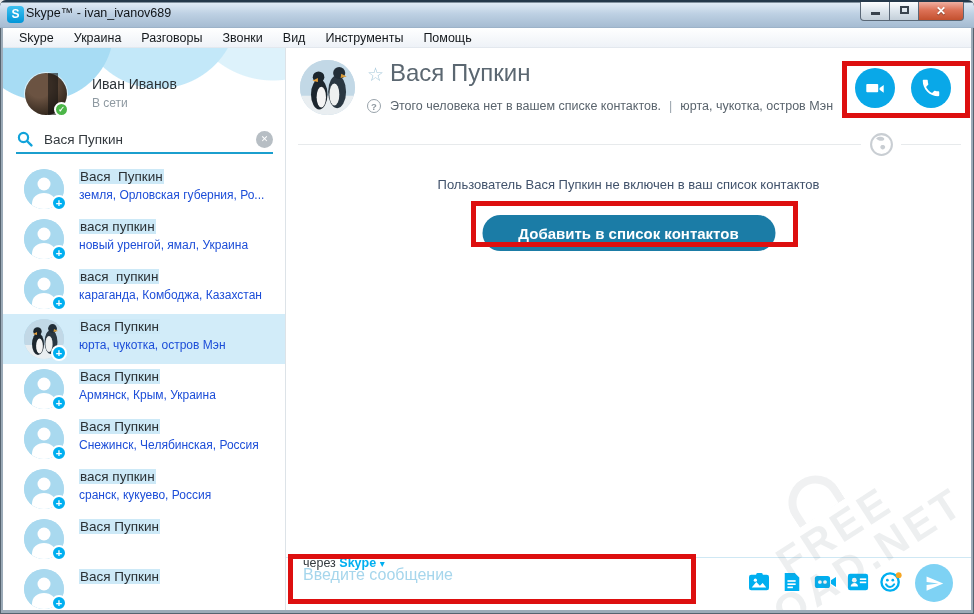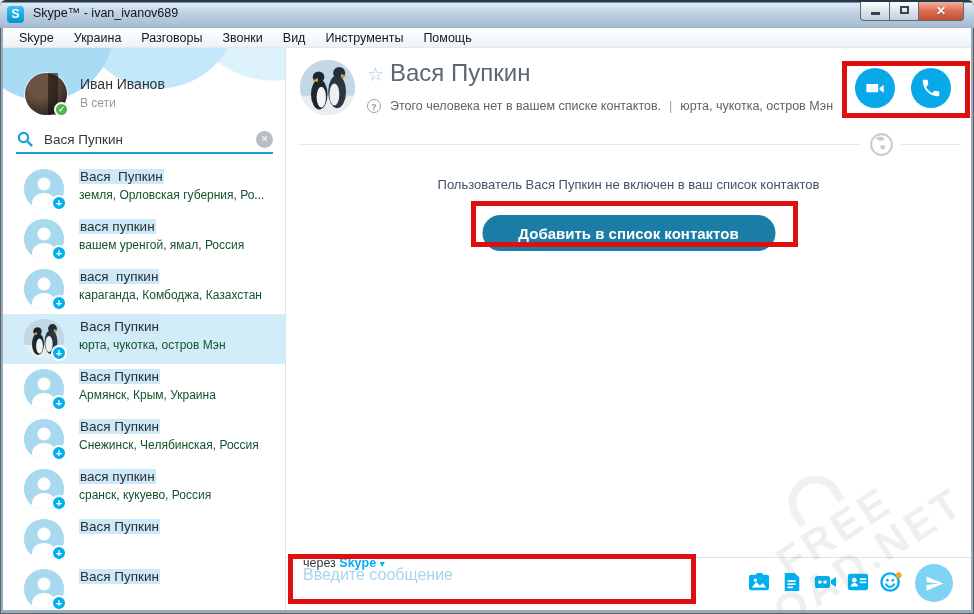--- a/index.html
+++ b/index.html
@@ -8,21 +8,21 @@
             border-radius:6px 6px 0 0; overflow:hidden;
             box-shadow:0 0 0 1px #55636f inset; }
 
   
   .titlebar { position:absolute; top:0; left:0; right:0; height:28px;
     background:linear-gradient(180deg,#24384a 0,#24384a 2px,#dfeaf5 3px,#bdd0e3 14px,#a6bcd2 27px,#93a9bf 28px);
     border-radius:6px 6px 0 0; }
   .app-icon { position:absolute; left:7px; top:6px; width:17px; height:17px; border-radius:4px;
     background:linear-gradient(180deg,#3fc1f0,#0095d8); color:#fff; font-size:12px; font-weight:bold;
     text-align:center; line-height:17px; }
-  .win-title { position:absolute; left:33px; top:6px; font-size:12.5px; color:#101418; }
+  .win-title { position:absolute; left:26px; top:6px; font-size:12.5px; color:#101418; }
   .win-controls { position:absolute; right:10px; top:2px; display:flex; }
   .win-btn { height:19px; border:1px solid #5a6877; border-top:none; margin-left:-1px;
     background:linear-gradient(180deg,#fdfeff,#dfe7ee 45%,#c3cfd9); color:#39434d;
     font-size:10px; text-align:center; line-height:17px; }
   .win-btn.minimize { width:30px; border-radius:0 0 0 4px; }
   .win-btn.minimize i { display:inline-block; width:9px; height:3px; background:#39434d; margin-top:10px; }
   .win-btn.maximize { width:30px; }
   .win-btn.maximize i { display:inline-block; width:9px; height:8px; border:2px solid #39434d; margin-top:4px; }
   .win-btn.close { width:46px; border-radius:0 0 4px 0;
     background:linear-gradient(180deg,#f0b0a2,#dd7257 45%,#c3502f); color:#fff; font-weight:bold;
@@ -46,21 +46,21 @@
       radial-gradient(circle at 185px 18px, #c3e8f9 0 80px, transparent 81px),
       radial-gradient(circle at 300px 0px, #ddf2fb 0 90px, transparent 91px); }
   .profile { position:absolute; left:22px; top:25px; display:flex; }
   .me-avatar { position:relative; width:42px; height:42px; border-radius:50%; flex:none;
     background:radial-gradient(circle at 35% 30%, #6b5342 0 30%, #3a2d22 70%, #201a13 100%);
     box-shadow:0 0 0 1px rgba(255,255,255,.6); }
   .me-avatar .band { position:absolute; left:55%; top:0; width:10px; height:100%; background:#141210; opacity:.6; }
   .status-badge { position:absolute; right:-2px; bottom:-2px; width:15px; height:15px; border-radius:50%;
     background:#4cb648; border:2px solid #fff; color:#fff; font-size:8px; font-weight:bold;
     text-align:center; line-height:11px; }
-  .me-name { margin-left:13px; }
+  .me-name { margin-left:25px; }
   .me-name .nm { font-size:14px; color:#2d3338; margin-top:3px; }
   .me-name .st { font-size:12px; color:#8e99a1; margin-top:4px; }
   .search-row { position:absolute; left:14px; right:12px; top:78px; height:26px; display:flex; align-items:center; }
   .search-input { flex:1; border:none; outline:none; background:transparent; margin-left:11px;
     font-size:13.5px; color:#33393e; font-family:inherit; }
   .clear-btn { width:17px; height:17px; border-radius:50%; background:#b7bec4; color:#fff;
     font-size:9px; text-align:center; line-height:17px; flex:none; }
   .search-underline { position:absolute; left:13px; right:12px; top:104px; height:2px; background:#1b9fce; }
   .contact-list { position:absolute; left:0; right:0; top:108px; bottom:0; overflow:hidden; padding-top:8px; }
   .contact-row { position:relative; height:50px; padding:5px 8px 0 76px; }
@@ -68,21 +68,21 @@
   .c-avatar { position:absolute; left:21px; top:5px; width:40px; height:40px; border-radius:50%;
     overflow:visible; background:#a9d9ef; }
   .c-avatar svg { width:40px; height:40px; border-radius:50%; display:block; }
   .contact-row .pg { display:none; }
   .contact-row.penguin .pg { display:block; }
   .plus-badge { position:absolute; right:-3px; bottom:-2px; width:16px; height:16px; border-radius:50%;
     background:#00aff0; border:2px solid #fff; color:#fff; font-size:11px; font-weight:bold;
     text-align:center; line-height:12px; }
   .c-name { font-size:13.5px; color:#2a3034; }
   .c-name span { background:#cde9f7; white-space:pre; padding:0 1px; }
-  .c-loc { font-size:12px; color:#14532d; margin-top:4px; }
+  .c-loc { font-size:12px; color:#1d4ed8; margin-top:4px; }
 
   
   .main { flex:1; position:relative; background:#fff; overflow:hidden; }
   .big-avatar { position:absolute; left:14px; top:12px; width:55px; height:55px; border-radius:50%;
     overflow:hidden; background:#c2d8e6; }
   .big-avatar svg { width:55px; height:55px; display:block; }
   .star-icon { position:absolute; left:81px; top:15px; font-size:19px; color:#a7c9db; }
   .peer-name { position:absolute; left:104px; top:11px; font-size:24px; color:#5b6771; }
   .peer-info { position:absolute; left:81px; top:51px; display:flex; align-items:center;
     font-size:12.5px; color:#5a646d; }
@@ -200,21 +200,21 @@
     <div class="c-avatar">
       <svg class="ph" viewBox="0 0 40 40">
         <circle cx="20" cy="20" r="20" fill="#a9d9ef"></circle>
         <circle cx="20" cy="15" r="6.5" fill="#fff"></circle>
         <path d="M8 35c0-7 5.2-11 12-11s12 4 12 11v5H8z" fill="#fff"></path>
       </svg>
 
       <span class="plus-badge">+</span>
     </div>
     <div class="c-name"><span>вася пупкин</span></div>
-    <div class="c-loc">вашем уренгой, ямал, Россия</div>
+    <div class="c-loc">новый уренгой, ямал, Украина</div>
   </div>
             <div class="contact-row">
     <div class="c-avatar">
       <svg class="ph" viewBox="0 0 40 40">
         <circle cx="20" cy="20" r="20" fill="#a9d9ef"></circle>
         <circle cx="20" cy="15" r="6.5" fill="#fff"></circle>
         <path d="M8 35c0-7 5.2-11 12-11s12 4 12 11v5H8z" fill="#fff"></path>
       </svg>
 
       <span class="plus-badge">+</span>

